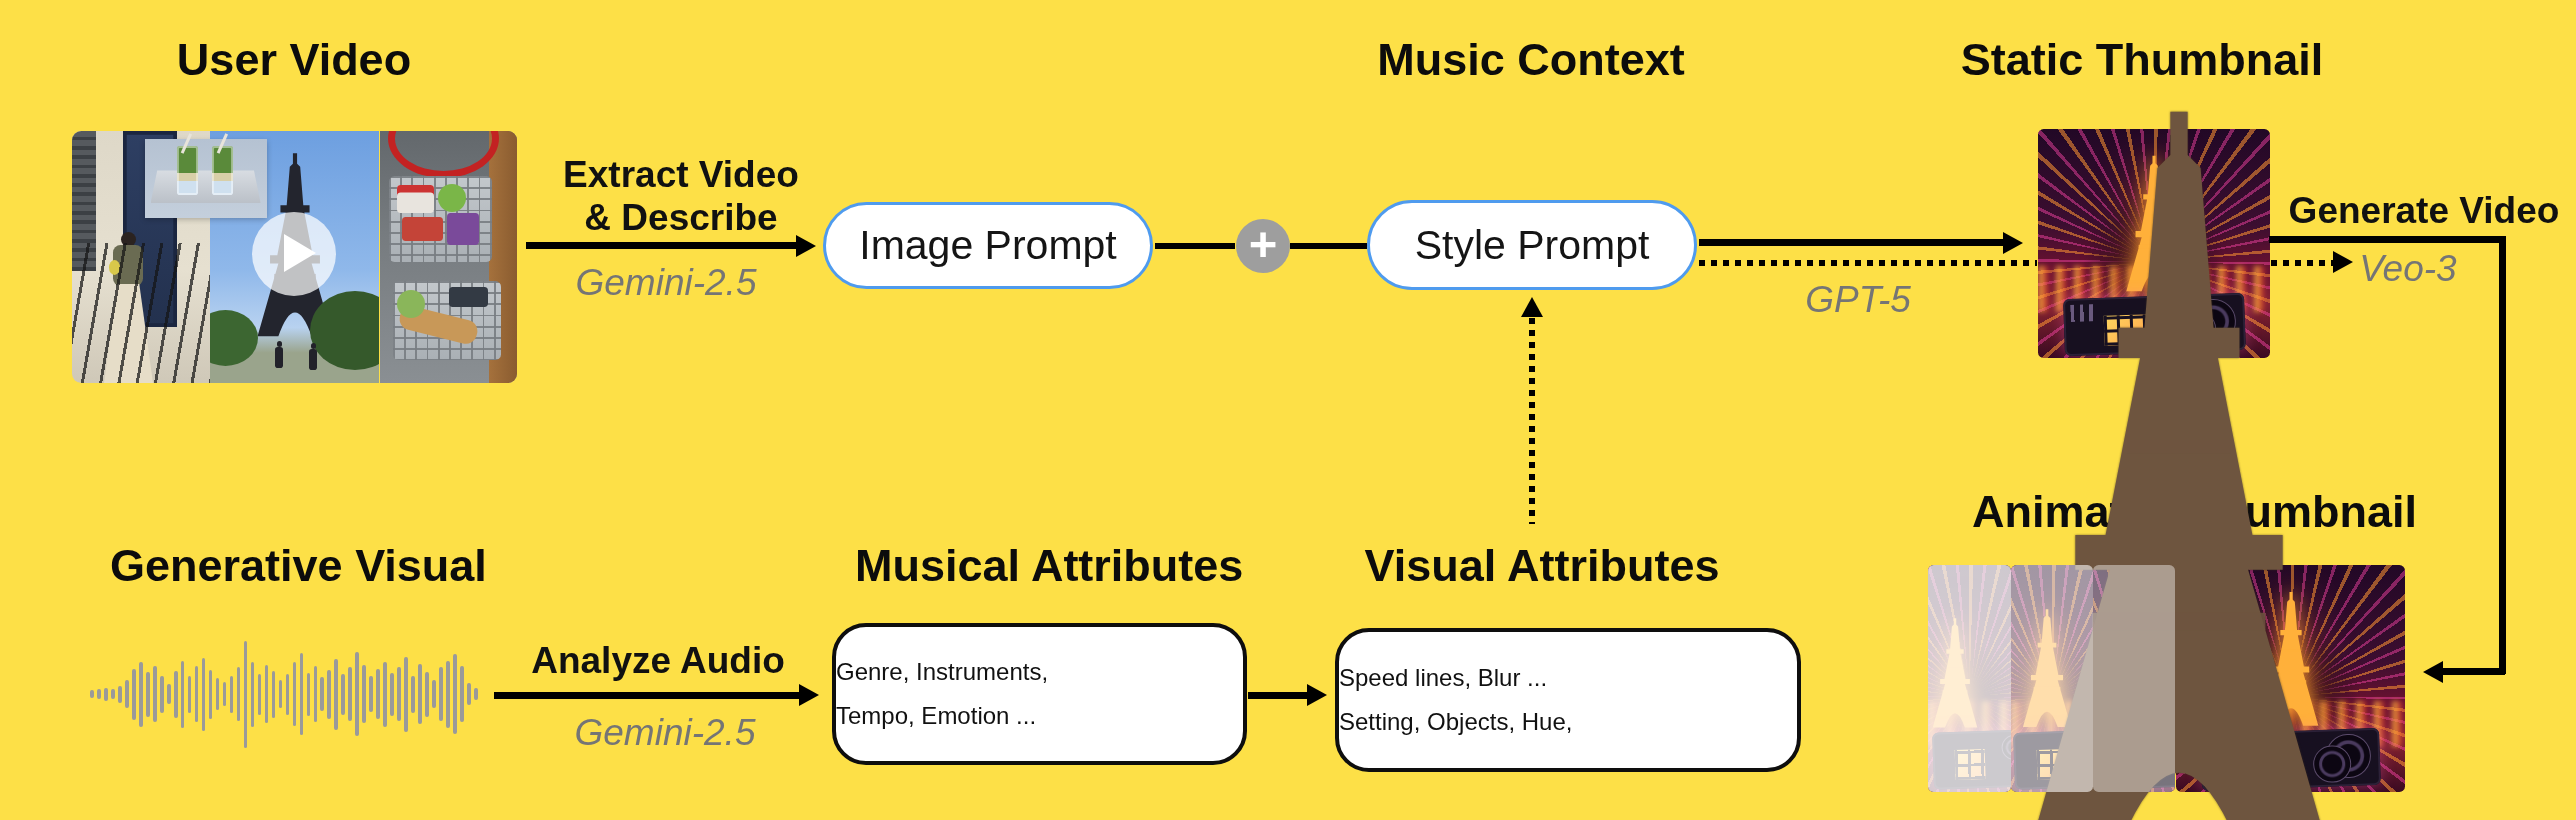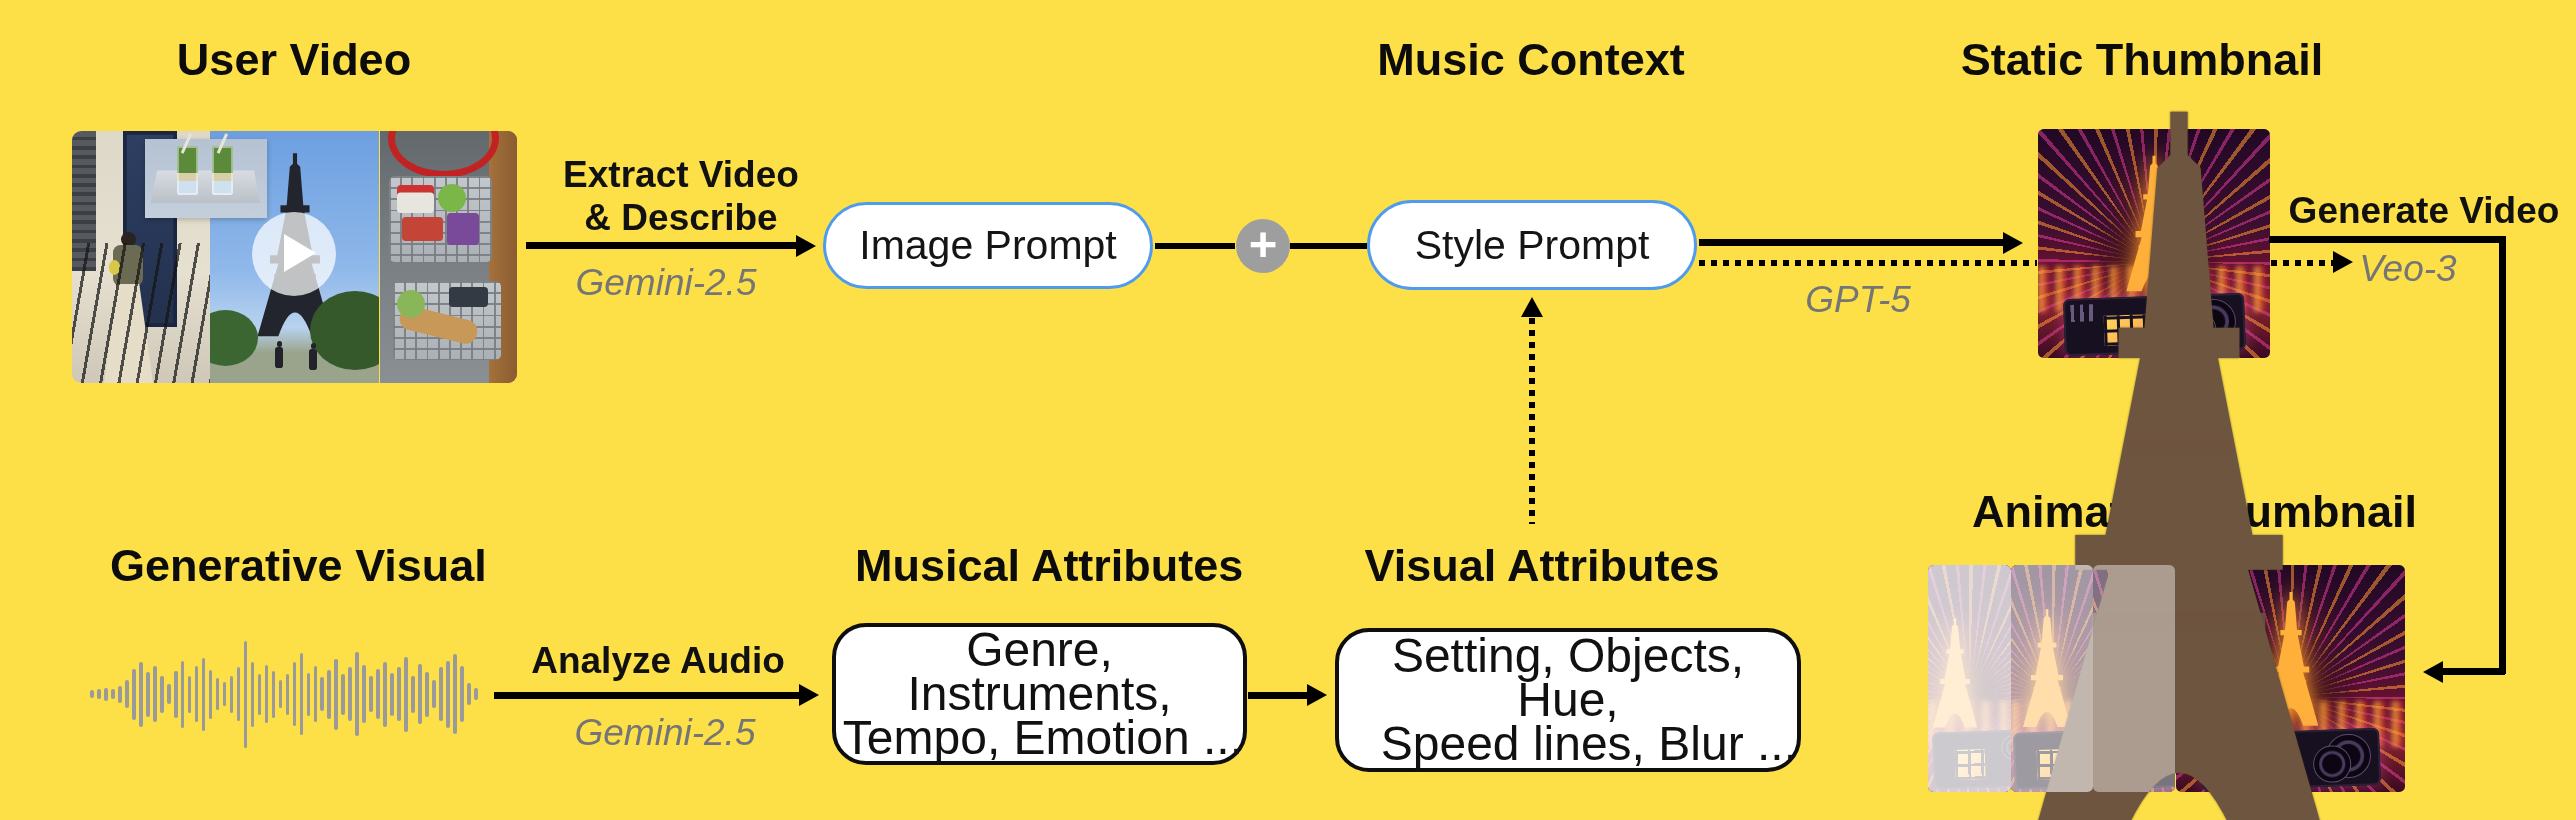--- a/index.html
+++ b/index.html
@@ -7,22 +7,22 @@
           font-family:"Liberation Sans", sans-serif;color:#0c0c0c;}
   .abs{position:absolute;}
   
   .title{position:absolute;font-size:45px;font-weight:700;color:#0c0c0c;text-align:center;white-space:nowrap;}
   .arrow-label{position:absolute;font-size:37px;font-weight:600;color:#111;text-align:center;line-height:43px;white-space:nowrap;}
   .model-label{position:absolute;font-size:37px;font-style:italic;font-weight:400;color:var(--muted,#757575);text-align:center;white-space:nowrap;}
   
   .pill{position:absolute;background:#fff;border:3.7px solid var(--accent,#4f9bee);border-radius:49px;
         display:flex;align-items:center;justify-content:center;font-size:41px;color:#151515;z-index:5;}
   .blackbox{position:absolute;background:#fff;border:4.7px solid #0e0e0e;border-radius:34px;
-        display:flex;flex-direction:column;align-items:flex-end;justify-content:center;
-        font-size:48px;line-height:44px;color:#111;text-align:center;z-index:5;}
+        display:flex;flex-direction:column;align-items:flex-start;justify-content:center;
+        font-size:24px;line-height:44px;color:#111;text-align:center;z-index:5;}
   .plus-circle{position:absolute;left:1236px;top:219px;width:54px;height:54px;border-radius:50%;
         background:var(--plus,#9e9e9e);display:flex;align-items:center;justify-content:center;z-index:5;}
   .plus-circle span{color:#fff;font-size:49px;font-weight:700;line-height:49px;margin-top:-3.7px;}
   
   .hline{position:absolute;height:6.5px;background:#000;}
   .vline{position:absolute;width:6.5px;background:#000;}
   .hline.thin{height:5.6px;}
   .dot-h{position:absolute;height:5.6px;background:repeating-linear-gradient(90deg,#000 0 5.6px,transparent 5.6px 12px);}
   .dot-v{position:absolute;width:5.6px;background:repeating-linear-gradient(180deg,#000 0 5.6px,transparent 5.6px 12px);}
   .ah-right{position:absolute;width:0;height:0;border-top:11.2px solid transparent;border-bottom:11.2px solid transparent;border-left:20.6px solid #000;}
@@ -289,22 +289,22 @@
     <div>Tempo, Emotion ...</div>
   </div>
 
   <div>
     <div class="hline" style="left:1248px;top:692px;width:61px;"></div>
     <div class="ah-right" style="left:1307px;top:684px;"></div>
   </div>
 
   <div class="title" style="left:1355px;top:540px;width:374px;">Visual Attributes</div>
   <div class="blackbox" style="left:1335px;top:628px;width:458px;height:136px;">
+    <div>Speed lines, Blur ...</div>
     <div>Setting, Objects, Hue,</div>
-    <div>Speed lines, Blur ...</div>
   </div>
 
   <div>
     <div class="dot-v" style="left:1529px;top:318px;height:206px;"></div>
     <div class="ah-up" style="left:1521px;top:297px;"></div>
   </div>
 
   <div class="title" style="left:1972px;top:486px;width:374px;">Animated Thumbnail</div>
   <div class="abs" style="left:1928px;top:565px;width:477px;height:227px;">
     <div class="neon-frame frame-edge" style="left:0;top:0;width:83px;height:227px;">

